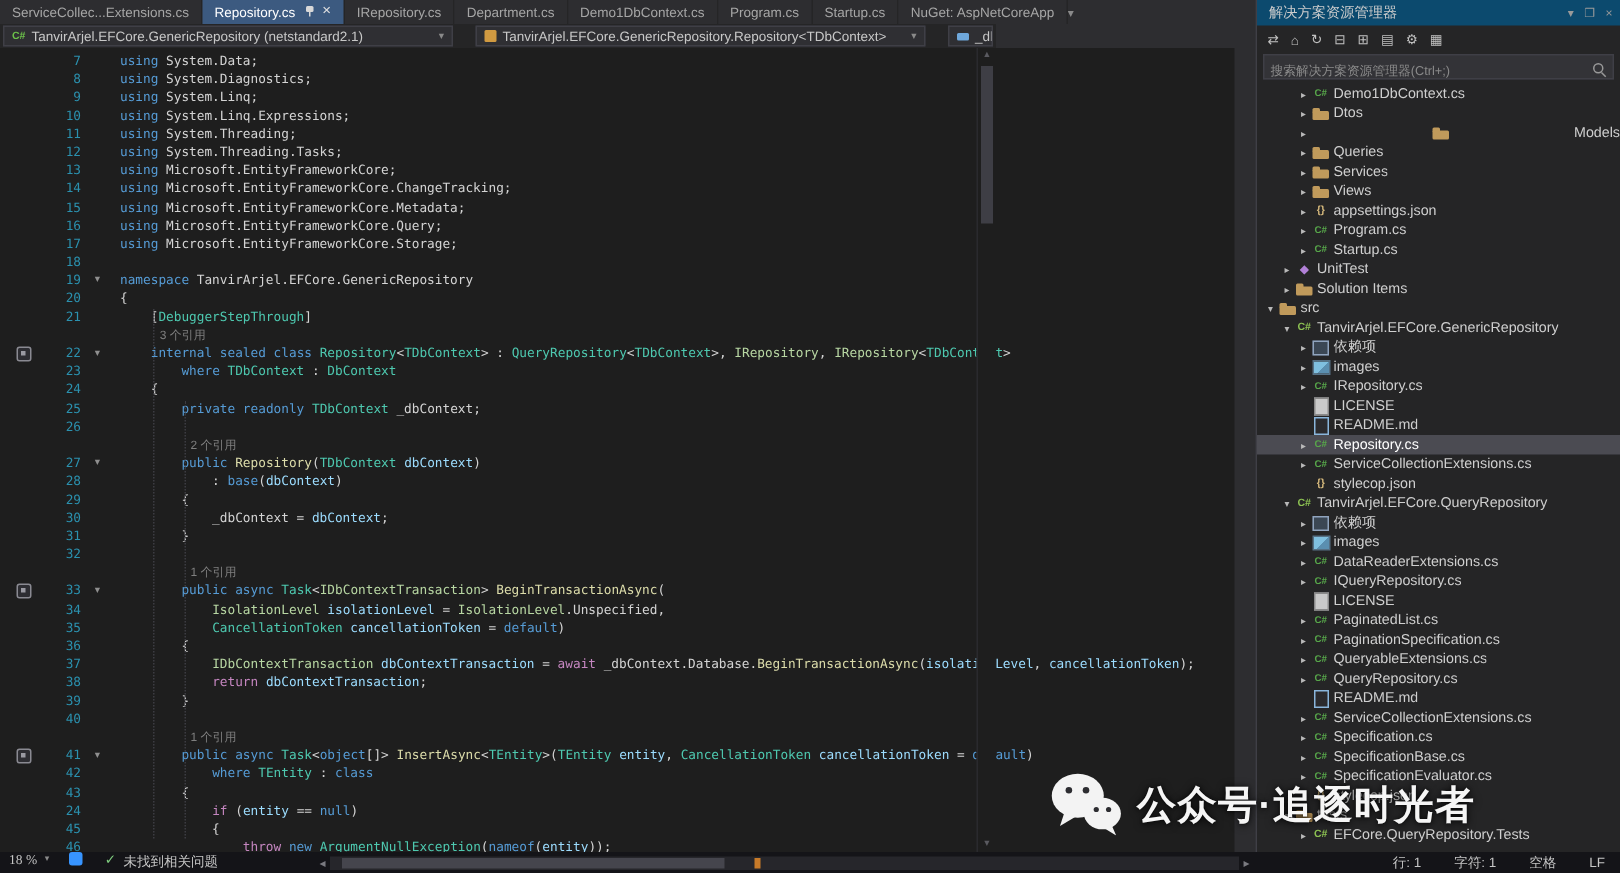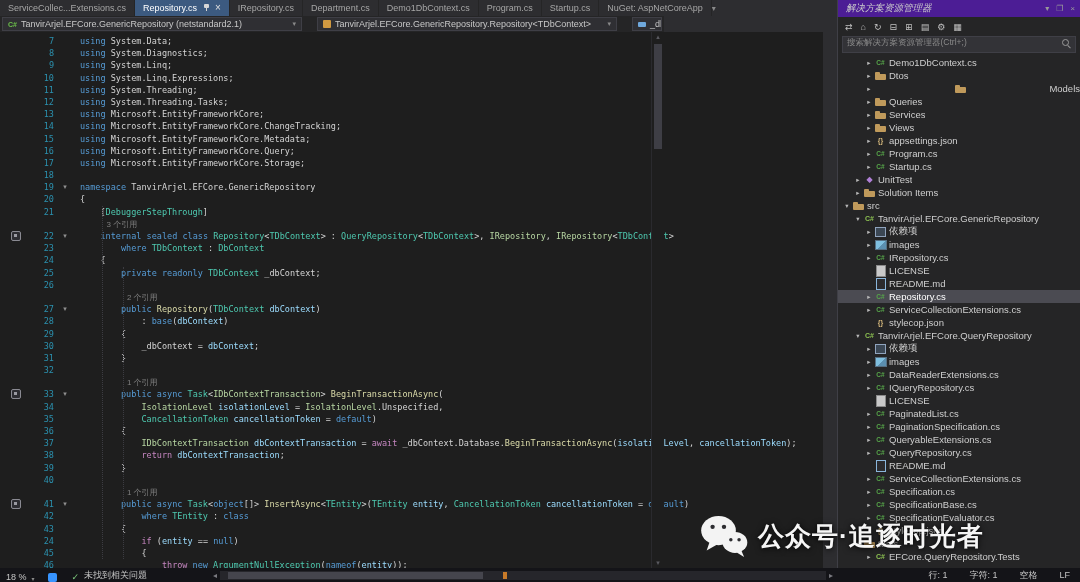--- a/index.html
+++ b/index.html
@@ -44,24 +44,24 @@
   .guide{position:absolute;width:0;border-left:1px dotted #3C3C42;}
   .g1{left:102px;top:174px;height:353px;} .g2{left:123px;top:235px;height:292px;}
 
   .vscroll{position:absolute;right:0;top:32px;width:13px;height:536px;background:#1E1E1E;border-left:1px solid #2A2A2E;}
   .vthumb{position:absolute;left:2px;right:2px;top:12px;height:105px;background:#3E3E45;}
   .varrow{position:absolute;left:0;right:0;text-align:center;color:#5A5A60;font-size:7px;line-height:10px;}
   .varrow.up{top:0;} .varrow.down{bottom:0;}
 
   
   .se{position:absolute;left:837px;top:0;width:243px;height:568px;background:#252526;border-left:1px solid #3F3F46;}
-  .se-title{height:17px;display:flex;align-items:center;padding:0 5px 0 8px;font-size:9.5px;color:#CCC;background:#4c1d95;font-style:italic;}
+  .se-title{height:17px;display:flex;align-items:center;padding:0 5px 0 8px;font-size:9.5px;color:#CCC;background:#0c4a6e;}
   .se-title-icons{margin-left:auto;display:flex;gap:7px;color:#9A9A9A;font-size:8px;}
   .se-toolbar{height:19px;display:flex;align-items:center;gap:8px;padding:0 7px;color:#C0C0C0;font-size:9px;}
-  .se-search{height:17px;margin:0 4px;background:#333337;border:1px solid #3F3F46;display:flex;align-items:flex-start;}
+  .se-search{height:17px;margin:0 4px;background:#333337;border:1px solid #3F3F46;display:flex;align-items:flex-end;}
   .se-search input{flex:1;min-width:0;background:transparent;border:0;outline:0;color:#CCC;font-size:8.5px;
         padding:0 4px;font-family:"Liberation Sans",sans-serif;}
   .se-search input::placeholder{color:#8A8A8A;}
   .mag{position:relative;width:12px;height:12px;margin-right:3px;flex:none;}
   .mag::before{content:"";position:absolute;left:2px;top:2px;width:5px;height:5px;border:1px solid #999;border-radius:50%;}
   .mag::after{content:"";position:absolute;left:8px;top:8px;width:4px;height:1px;background:#999;transform:rotate(45deg);transform-origin:0 0;}
   .se-tree{position:absolute;left:0;right:0;top:56px;bottom:0;overflow:hidden;}
   .trow{display:flex;align-items:center;height:13px;font-size:9.5px;color:#CFCFCF;white-space:nowrap;}
   .trow.selected{background:#4B4B52;color:#FFF;}
   .tchev{width:10px;flex:none;text-align:center;font-size:6.5px;color:#B9B9B9;}
@@ -75,21 +75,21 @@
   .ic-folder::before{content:"";position:absolute;left:1px;top:4px;width:11px;height:6px;background:#C09A5B;border-radius:1px;}
   .ic-folder::after{content:"";position:absolute;left:1px;top:2px;width:5px;height:3px;background:#C09A5B;border-radius:1px 1px 0 0;}
   .ic-md::before{content:"";width:8px;height:10px;background:#2B2B2E;border:1px solid #8AB6DC;}
   .ic-license::before{content:"";width:8px;height:10px;background:#C9C9C9;border:1px solid #8A8A8A;}
   .ic-deps::before{content:"";width:9px;height:8px;background:#3B4754;border:1px solid #90A4BE;}
   .ic-image::before{content:"";width:10px;height:8px;border:1px solid #567084;
         background:linear-gradient(135deg,#7FBFDF 55%,#5B8FB0 55%);}
 
   
   .statusbar{position:absolute;left:0;top:568px;width:1080px;height:14px;background:#141418;font-size:9px;color:#C5C5C5;}
-  .sb-left{position:absolute;left:6px;top:0;height:14px;display:flex;align-items:flex-end;gap:5px;}
+  .sb-left{position:absolute;left:6px;top:0;height:14px;display:flex;align-items:flex-start;gap:5px;font-family:Liberation Serif, serif;}
   .sb-zoomchev{font-size:6px;color:#8A8A8A;}
   .sb-feedback{width:9px;height:9px;background:#3794FF;border-radius:2px;margin-left:8px;}
   .sb-check{color:#7ECB7E;margin-left:10px;font-size:9px;}
   .hscroll{position:absolute;left:210px;top:1px;width:626px;height:12px;display:flex;align-items:center;}
   .h-arrow{color:#7A7A80;font-size:8px;padding:0 3px;}
   .h-track{position:relative;flex:1;height:9px;background:#26262B;}
   .h-thumb{position:absolute;left:8px;width:255px;top:1px;bottom:1px;background:#45454D;}
   .h-marker{position:absolute;left:283px;width:4px;top:1px;bottom:1px;background:#C77A29;}
   .sb-right{position:absolute;right:10px;top:0;height:14px;display:flex;align-items:center;gap:22px;}
 

